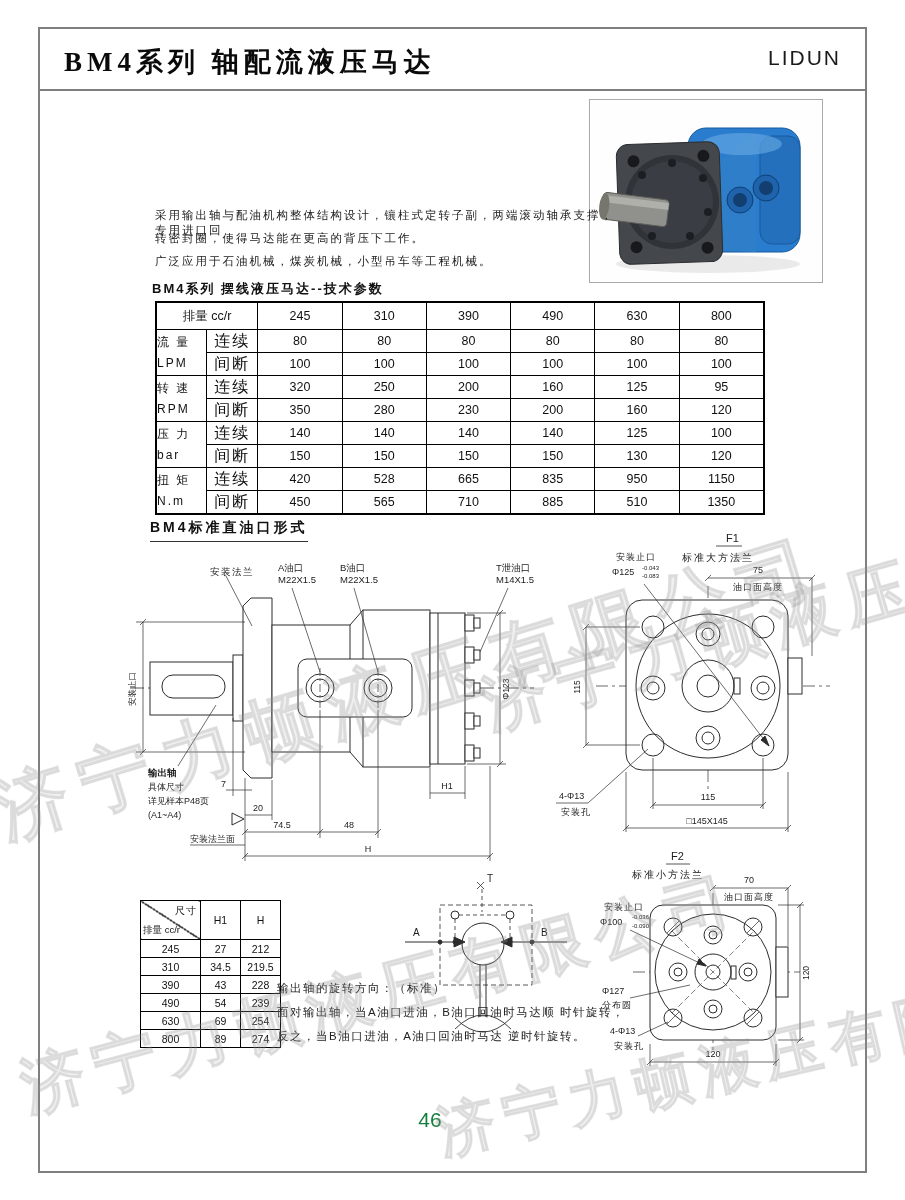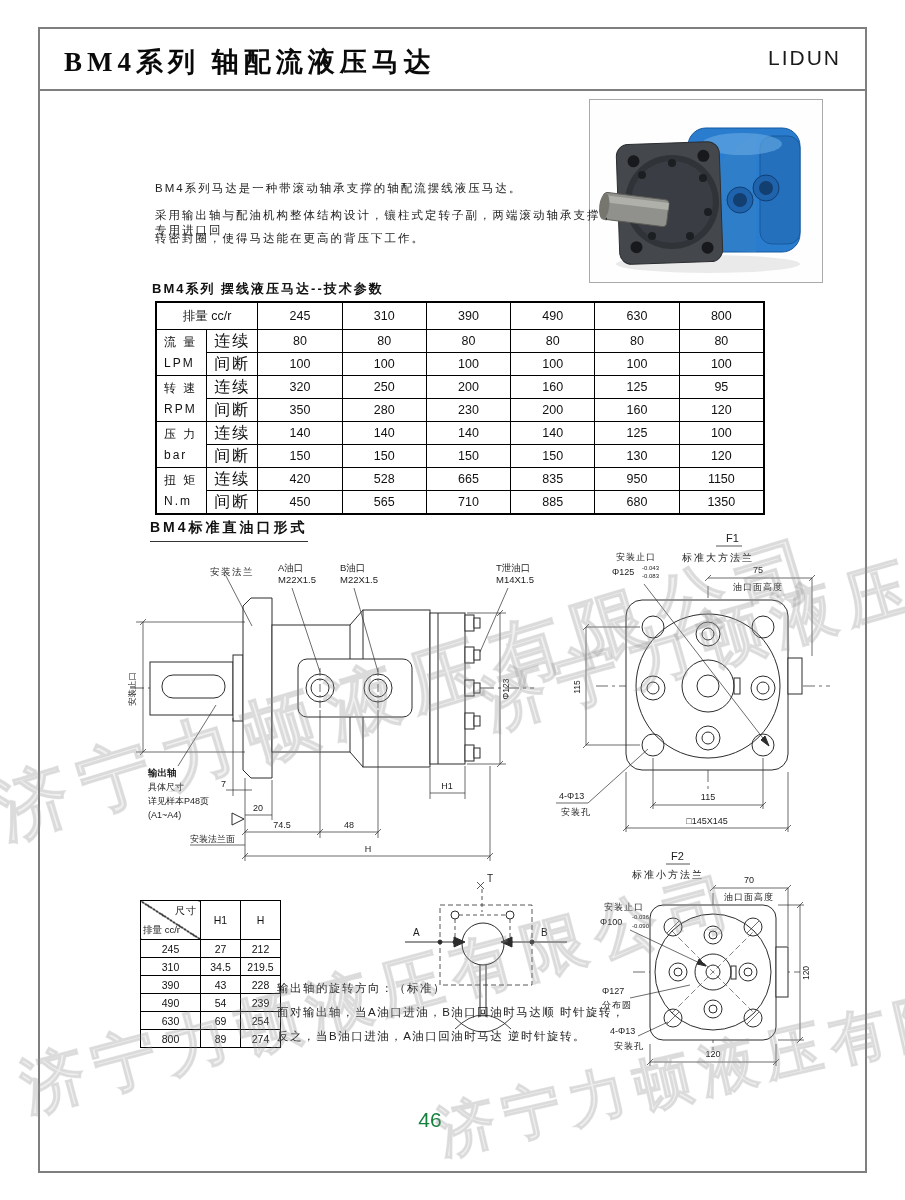--- a/index.html
+++ b/index.html
@@ -13,21 +13,21 @@
   .hdr-title{font-family:"Liberation Serif","DejaVu Serif",serif;font-weight:bold;font-size:27px;letter-spacing:5px;color:#0a0a0a;margin-top:8px;}
   .brand{font-size:21px;letter-spacing:2px;color:#1a1a1a;}
   
   .intro-title{left:137px;top:147px;font-size:17px;font-weight:bold;letter-spacing:3px;}
   .iline{left:155px;width:470px;font-size:11.5px;letter-spacing:2px;color:#222;}
   .tbl-title{left:152px;top:280px;font-size:13px;font-weight:bold;letter-spacing:2px;}
   
   .spec{border-collapse:collapse;table-layout:fixed;width:608px;font-size:12.5px;}
   .spec td{border:1px solid #000;text-align:center;height:22px;padding:0;color:#111;}
   .spec tr.h td{height:26px;}
-  .spec .pname{text-align:left;padding-left:7px;font-size:12px;letter-spacing:2px;}
+  .spec .pname{text-align:left;font-size:12px;letter-spacing:2px;}
   .spec .pname div{line-height:21px;}
   .spec .sub{font-size:16px;letter-spacing:2px;}
   .spec-wrap{left:155px;top:301px;border:1px solid #000;}
   
   .drw-title{left:150px;top:519px;font-size:14px;font-weight:bold;letter-spacing:3px;
              border-bottom:1px solid #333;padding-bottom:4px;}
   
   .dimt{border-collapse:collapse;table-layout:fixed;width:140px;font-size:10.5px;}
   .dimt td{border:1px solid #000;text-align:center;height:17px;padding:0;}
   .dimt .dg{position:relative;height:38px;
@@ -87,23 +87,23 @@
       <circle cx="52" cy="75" r="4" fill="#1c1f22"></circle>
 
       <g transform="rotate(7 45 110)">
         <rect x="12" y="96" width="66" height="27" rx="4" fill="#90908c" stroke="#5d5d59"></rect>
         <rect x="12" y="99" width="66" height="7" fill="#b8b8b2" opacity="0.8"></rect>
         <ellipse cx="14" cy="110" rx="5" ry="13" fill="#76766f"></ellipse>
       </g>
     </svg>
   </div>
 
-  <div class="abs iline" style="top:181px">BM4系列马达是一种带滚动轴承支撑的轴配流摆线液压马达。</div>
   <div class="abs iline" style="top:231px">转密封圈，使得马达能在更高的背压下工作。</div>
   <div class="abs iline" style="top:208px">采用输出轴与配油机构整体结构设计，镶柱式定转子副，两端滚动轴承支撑，专用进口回</div>
+  <div class="abs iline" style="top:254px">广泛应用于石油机械，煤炭机械，小型吊车等工程机械。</div>
   <div class="abs tbl-title">BM4系列 摆线液压马达--技术参数</div>
 
   <div class="abs spec-wrap">
   <table class="spec">
     <colgroup>
           <col style="width:50px">
           <col style="width:51px">
           <col style="width:84px">
           <col style="width:84px">
           <col style="width:84px">
@@ -199,21 +199,21 @@
       <td>835</td>
       <td>950</td>
       <td>1150</td>
     </tr>
     <tr>
       <td class="sub">间断</td>
       <td>450</td>
       <td>565</td>
       <td>710</td>
       <td>885</td>
-      <td>680</td>
+      <td>510</td>
       <td>1350</td>
     </tr>
   </tbody>
       </table>
   </div>
 
   <div class="abs drw-title">BM4标准直油口形式</div>
 
   <div class="abs" style="left:128px;top:558px;">
     <svg width="440" height="312" viewBox="0 0 440 312">

